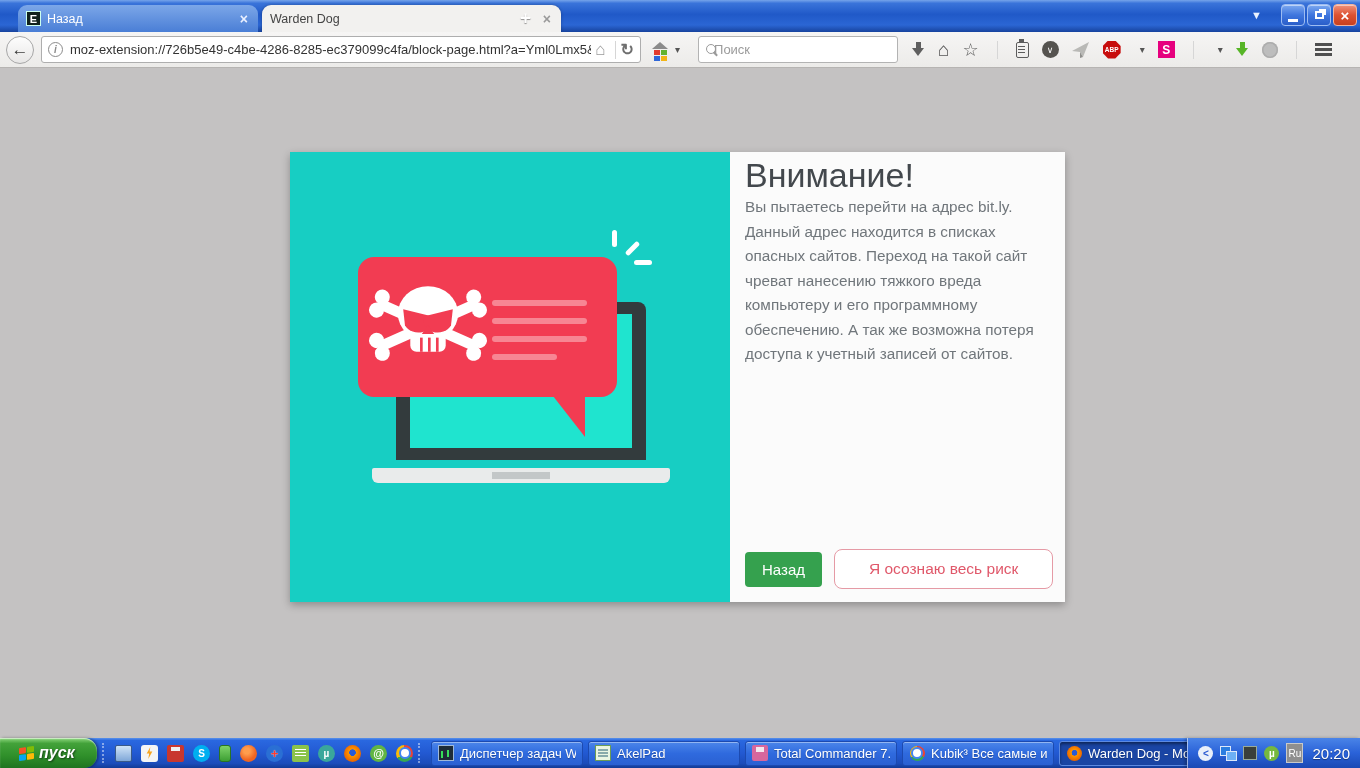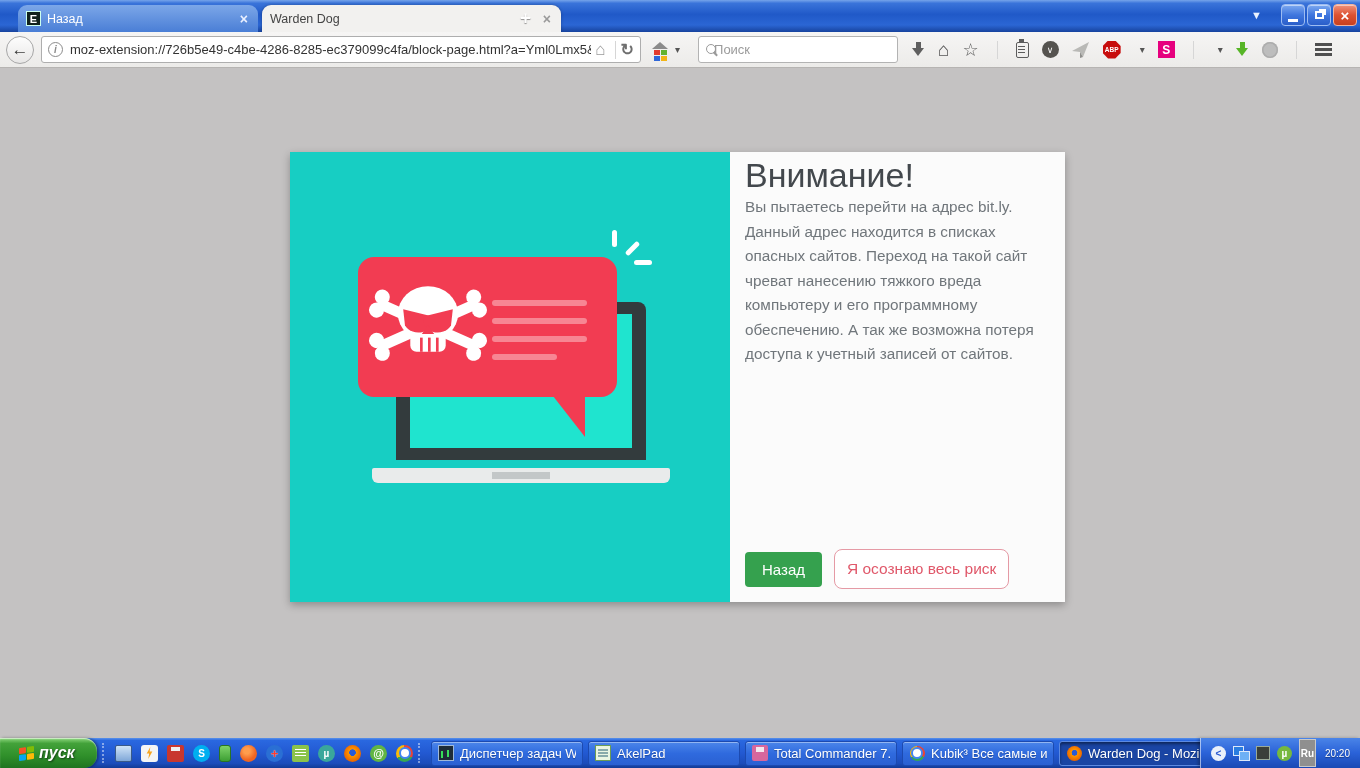--- a/index.html
+++ b/index.html
@@ -92,21 +92,21 @@
   .spark2{ left:334px; top:94px; width:17px; height:5px; transform:rotate(-45deg); }
   .spark3{ left:344px; top:108px; width:18px; height:5px; }
 
   
   .warn-title{ margin-top:4px; font-size:34px; font-weight:400; color:#43484d; }
   .warn-p{ font-size:15.3px; line-height:24.5px; color:#70767b; width:300px; }
   .warn-p1{ margin-top:0; }
   .warn-p2{ margin-top:29px; }
   .btn-row{ position:absolute; left:15px; bottom:13px; display:flex; align-items:center; gap:12px; }
   .btn-back{ background:#35a14e; color:#fff; border:none; border-radius:4px; padding:9px 17px; font-size:15px; font-family:"Liberation Sans",sans-serif; }
-  .btn-risk{ background:#fff; color:#e0586a; border:1px solid #e59aa5; border-radius:8px; padding:10px 12px; font-size:15.5px; font-family:"Liberation Sans",sans-serif; }
+  .btn-risk{ background:#fff; color:#e0586a; border:1px solid #e59aa5; border-radius:8px; padding:10px 34px; font-size:15.5px; font-family:"Liberation Sans",sans-serif; }
 
   
   .taskbar{ position:absolute; bottom:0; left:0; width:100%; height:30px;
     background:linear-gradient(180deg,#5a92ea 0%,#2a68e0 8%,#2259d2 50%,#1c4cba 85%,#123b96 100%); display:flex; align-items:center; }
   .start-btn{ height:30px; width:97px; border-radius:0 13px 13px 0; display:flex; align-items:center; gap:5px; padding-left:19px;
     background:linear-gradient(180deg,#8fd97f 0%,#43a23a 18%,#2f8f2a 60%,#1f7420 100%);
     box-shadow:inset 0 1px 1px rgba(255,255,255,.6), 2px 0 3px rgba(0,0,0,.35);
     color:#fff; font-size:16px; font-weight:bold; font-style:italic; text-shadow:1px 1px 2px rgba(0,0,0,.55); }
   .winflag{ display:grid; grid-template-columns:7px 7px; gap:1px; transform:skewY(-8deg); }
   .winflag i{ width:7px; height:6px; border-radius:1px; display:block; }
@@ -146,22 +146,22 @@
   .ti-tc::before{ content:""; position:absolute; top:2px; left:4px; width:8px; height:5px; background:#f5e8ee; }
 
   .tray{ position:absolute; right:0; top:0; height:30px; display:flex; align-items:center; gap:7px; padding:0 10px 0 10px;
     background:linear-gradient(180deg,#4a84e8 0%,#2a62d8 50%,#1a49b4 100%); border-left:1px solid rgba(255,255,255,.55); box-shadow:-2px 0 3px rgba(0,0,0,.25); }
   .tray-chevron{ width:15px; height:15px; border-radius:50%; background:#e9f0fa; color:#2a5ad0; font-size:10px; font-weight:bold; display:flex; align-items:center; justify-content:center; }
   .tray-net{ position:relative; width:16px; height:14px; }
   .tray-net::before{ content:""; position:absolute; left:0; top:0; width:9px; height:8px; background:#2a7de0; border:1px solid #dce8fa; }
   .tray-net::after{ content:""; position:absolute; left:6px; top:5px; width:9px; height:8px; background:#6db0f5; border:1px solid #dce8fa; }
   .tray-console{ width:14px; height:14px; background:#3a3f3a; border:1px solid #9a9; }
   .tray-ut{ width:15px; height:15px; border-radius:50%; background:#76b83f; color:#fff; font-size:10px; font-weight:bold; display:flex; align-items:center; justify-content:center; }
-  .lang-badge{ width:17px; height:28px; background:#8f8f8f; color:#fff; font-size:10px; display:flex; align-items:center; justify-content:center; border:1px solid #c9c9c9;font-weight:bold; }
-  .clock{ color:#fff; font-size:10px; margin-left:2px; text-shadow:0 1px 1px rgba(0,0,0,.4); }
+  .lang-badge{ width:17px; height:20px; background:#8f8f8f; color:#fff; font-size:10px; display:flex; align-items:center; justify-content:center; border:1px solid #c9c9c9; }
+  .clock{ color:#fff; font-size:15px; margin-left:2px; text-shadow:0 1px 1px rgba(0,0,0,.4); }
 </style>
 </head>
 <body>
 
 <div class="screen">
 
   <div class="titlebar">
     <div class="tab tab-inactive">
       <span class="favicon">E</span>
       <span class="tab-label">Назад</span>

